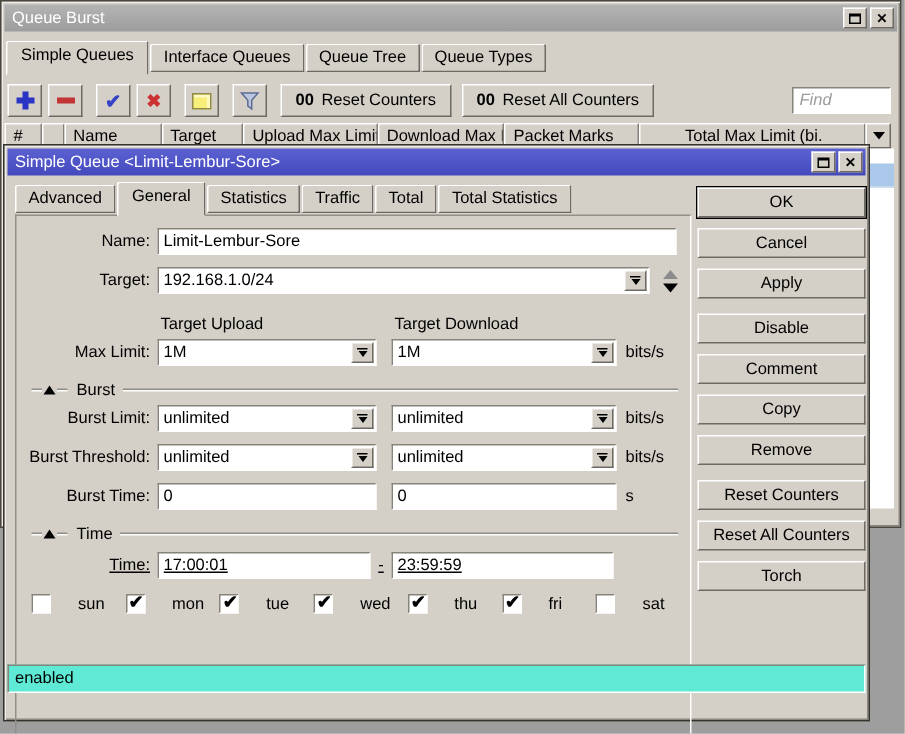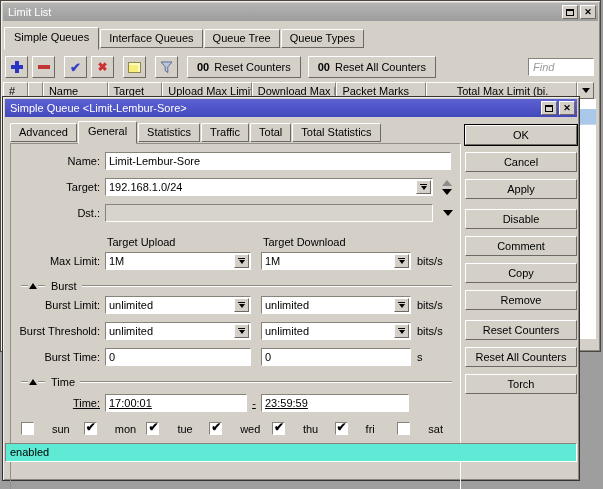--- a/index.html
+++ b/index.html
@@ -120,21 +120,21 @@
   
   .mt8 { margin-top:8px; } .mt4 { margin-top:4px; } .mt14 { margin-top:14px; }
   .mt10 { margin-top:10px; } .mt6 { margin-top:6px;text-decoration:underline; }
 </style>
 </head>
 <body>
 
 <div class="window" style="left:0; top:0; width:601px; height:352px;">
 
   <div class="titlebar inactive">
-    <span class="title-text">Limit List</span>
+    <span class="title-text">Queue Burst</span>
     <span class="tb-btns">
       <span class="tb-btn raised">
           <span class="max-glyph"></span>
         </span>
       <span class="tb-btn raised">
           <span>✕</span>
         </span>
     </span>
   </div>
 
@@ -239,25 +239,20 @@
               <span class="ddtri"></span>
             </span>
         </span>
       </span>
       <span class="spinner">
         <span class="tri-up-g"></span>
         <span class="tri-dn-b"></span>
       </span>
     </div>
 
-    <div class="frow mt8">
-      <span class="flabel">Dst.:</span>
-      <input class="tinput sunken disabled-input w-dst" value="" style="">
-      <span style="margin-left:10px;" class="tri-dn-b"></span>
-    </div>
 
     <div class="colheads mt14">
       <span>Target Upload</span>
       <span>Target Download</span>
     </div>
 
     <div class="frow mt4">
       <span class="flabel">Max Limit:</span>
       <span class="combo sunken w-up">
         <input value="1M" style="">

